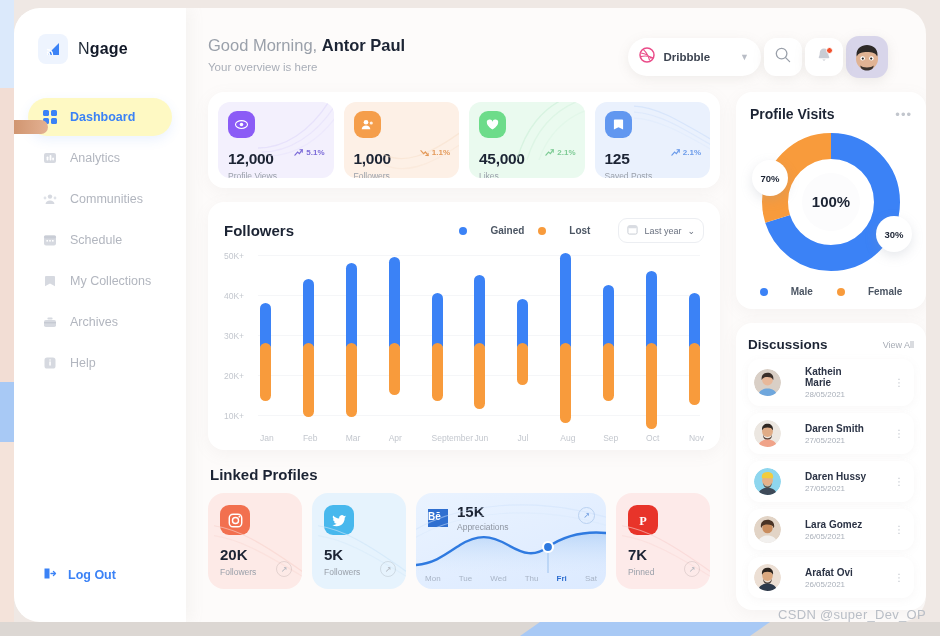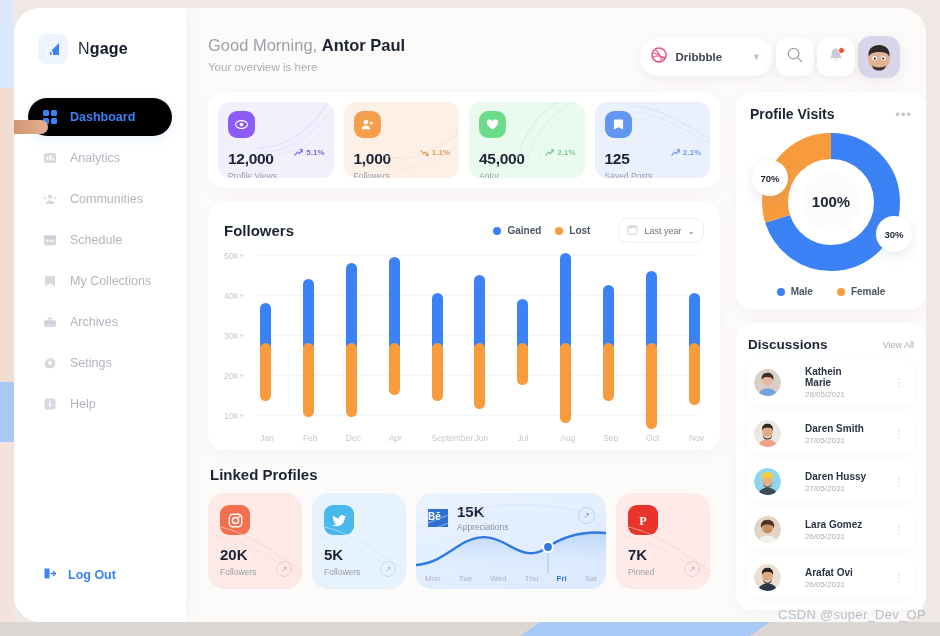--- a/index.html
+++ b/index.html
@@ -36,31 +36,31 @@
   .brand-name { font-size: 16px; color: #111827; letter-spacing:.2px; }
   .brand-name b { font-weight: 700; }
   .brand-name span { font-weight: 400; color:#1f2937;}
 
   .nav { margin-top: 34px; }
   .nav-item {
     display:flex; align-items:center; gap:12px;
     height: 38px; margin: 3px 14px; padding-left: 14px;
     border-radius: 19px; color:#b2b6bf; font-size:12.5px; cursor:pointer;
   }
-  .nav-item.active { background:#000000; color:#3b82f6; font-weight:700;
+  .nav-item.active { background:#fef9c3; color:#3b82f6; font-weight:700;
                      box-shadow:0 4px 12px rgba(59,130,246,.10); }
   .nav-item .ico { width:16px; height:16px; display:flex; align-items:center; justify-content:center; }
   .logout { position:absolute; left:14px; bottom:38px; display:flex; align-items:center; gap:11px;
             padding-left:14px; color:#3b82f6; font-size:12.5px; font-weight:700; cursor:pointer; }
 
   .cursor-arm { position:absolute; left:-14px; top:112px; width:48px; height:14px;
                 background: linear-gradient(90deg,#c98a63,#e3b192); border-radius:0 8px 8px 0; }
 
   
-  .main { position:absolute; left:172px; top:0; right:0; bottom:0; padding: 20px 0 0 0; }
+  .main { position:absolute; left:172px; top:0; right:0; bottom:0; padding: 20px 12px 0 0; }
 
   .topbar { display:flex; align-items:flex-start; padding: 8px 26px 0 22px; }
   .greet-title { font-size:16.5px; color:#9aa0aa; font-weight:400; }
   .greet-title b { color:#1c2434; font-weight:700; }
   .greet-sub { font-size:11.5px; color:#a9aeb8; margin-top:6px; }
   .topbar-right { margin-left:auto; display:flex; align-items:center; gap:3px; }
 
   .src-pill {
     display:flex; align-items:center; gap:8px; background:#fff; border-radius:20px;
     padding: 9px 12px 9px 11px; box-shadow: 0 3px 12px rgba(150,140,135,.13); cursor:pointer;
@@ -93,21 +93,21 @@
   .stat .pct { position:absolute; right:9px; bottom:21px; font-size:8px; font-weight:700;
                display:flex; align-items:center; gap:3px; }
   .stat .swirl { position:absolute; right:-10px; top:-6px; opacity:.55; }
 
   
   .card { background:#fff; border-radius:16px; box-shadow:0 4px 16px rgba(150,140,135,.08); }
   .fol { margin-top:14px; padding:16px 16px 8px 16px; height:248px; position:relative; }
   .fol-head { display:flex; align-items:center; }
   .fol-title { font-size:15px; font-weight:700; color:#1c2434; }
   .legend { margin-left:auto; display:flex; align-items:center; gap:14px; }
-  .lg { display:flex; align-items:center; gap:6px; font-size:10px; color:#4b5563; font-weight:700; }
+  .lg { display:flex; align-items:center; gap:23px; font-size:10px; color:#4b5563; font-weight:700; }
   .lg i { width:8px; height:8px; border-radius:50%; display:block; }
   .year-pill { display:flex; align-items:center; gap:6px; margin-left:14px; border:1px solid #eceef2;
                border-radius:9px; padding:5px 8px; font-size:9px; color:#6b7280; cursor:pointer; }
 
   .plot { position:relative; margin-top:12px; height:188px; }
   .ylab { position:absolute; left:0; font-size:8.5px; color:#c3c7ce; }
   .gridline { position:absolute; left:34px; right:4px; height:1px; background:#f5f6f8; }
   .bars { position:absolute; left:36px; right:4px; top:0; bottom:24px; display:flex;
           align-items:flex-end; justify-content:space-between; }
   .bcol { width:11px; position:relative; height:100%; }
@@ -250,29 +250,20 @@
               <rect x="1" y="5" width="12" height="7" rx="1.8" fill="#d6d9e0"></rect>
               <rect x="4.4" y="2.6" width="5.2" height="2" rx="1" fill="#d6d9e0"></rect>
               <rect x="1" y="7" width="12" height="1.4" fill="#c6cad3"></rect>
             </svg>
         </span>
         <span>Archives</span>
       </div>
       <div class="nav-item">
         <span class="ico">
           <svg width="14" height="14" viewBox="0 0 14 14">
-              <path d="M7 1.6l1.3 1 1.6-.4.6 1.5 1.5.6-.4 1.6 1 1.3-1 1.3.4 1.6-1.5.6-.6 1.5-1.6-.4-1.3 1-1.3-1-1.6.4-.6-1.5L1.9 11l.4-1.6-1-1.3 1-1.3L1.9 5.2l1.5-.6.6-1.5 1.6.4z" fill="#d6d9e0"></path>
-              <circle cx="7" cy="7" r="2" fill="#fff"></circle>
-            </svg>
-        </span>
-        <span>Setings</span>
-      </div>
-      <div class="nav-item">
-        <span class="ico">
-          <svg width="14" height="14" viewBox="0 0 14 14">
               <rect x="1.5" y="1.5" width="11" height="11" rx="2.6" fill="#d6d9e0"></rect>
               <rect x="6.3" y="5.2" width="1.5" height="4.6" rx=".7" fill="#fff"></rect>
               <rect x="6.3" y="3.2" width="1.5" height="1.5" rx=".7" fill="#fff"></rect>
             </svg>
         </span>
         <span>Help</span>
       </div>
     </nav>
 
     <div class="logout">
@@ -398,21 +389,21 @@
               <path d="M8 64C16 34 34 10 62 0" stroke="#c8eed5" stroke-width="1.3" fill="none"></path>
               <path d="M18 64C26 36 44 14 72 4" stroke="#d3f1dd" stroke-width="1.3" fill="none"></path>
               <path d="M30 64C38 40 56 20 84 12" stroke="#ddf5e5" stroke-width="1.3" fill="none"></path>
             </svg>
             <div class="sico" style="background:#6ddc8a">
               <svg width="15" height="15" viewBox="0 0 16 16">
                   <path d="M8 13.4S2 9.8 2 6.2a3 3 0 0 1 6-1.1 3 3 0 0 1 6 1.1c0 3.6-6 7.2-6 7.2z" fill="#fff"></path>
                 </svg>
             </div>
             <div class="num">45,000</div>
-            <div class="cap">Antor</div>
+            <div class="cap">Likes</div>
             <div class="pct" style="color:#7ecb95">
               <svg width="9" height="9" viewBox="0 0 10 10">
                   <path d="M1 8L4 4.5L6 6.2L9 2" stroke="#7ecb95" stroke-width="1.3" fill="none" stroke-linecap="round"></path>
                   <path d="M6.6 2h2.6v2.6" stroke="#7ecb95" stroke-width="1.2" fill="none" stroke-linecap="round"></path>
                 </svg>
               <span>2.1%</span>
             </div>
           </div>
 
           <div class="stat" style="background:#eaf1fd">
@@ -519,21 +510,21 @@
                 </div>
               <div class="bcol">
                   <div class="bar bar-top" style="top:38px;height:58px"></div>
                   <div class="bar bar-bot" style="top:88px;height:62px"></div>
                 </div>
             </div>
 
             <div class="xlabs">
               <div class="xlab">Jan</div>
               <div class="xlab">Feb</div>
-              <div class="xlab">Dec</div>
+              <div class="xlab">Mar</div>
               <div class="xlab">Apr</div>
               <div class="xlab">September</div>
               <div class="xlab">Jun</div>
               <div class="xlab">Jul</div>
               <div class="xlab">Aug</div>
               <div class="xlab">Sep</div>
               <div class="xlab">Oct</div>
               <div class="xlab">Nov</div>
             </div>
           </div>

